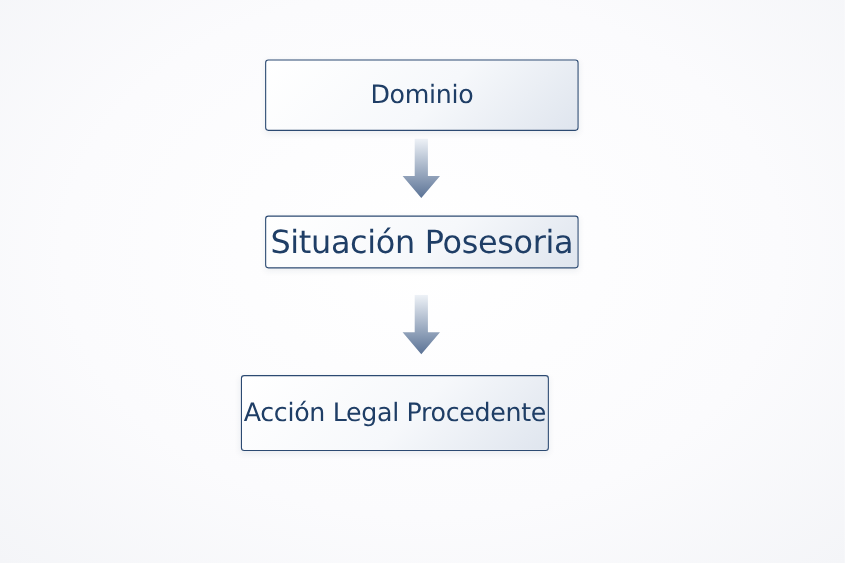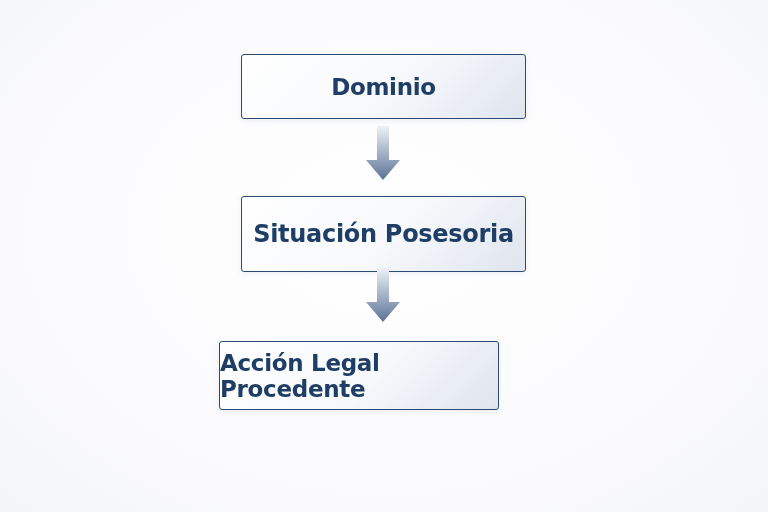--- a/index.html
+++ b/index.html
@@ -7,24 +7,24 @@
     width:768px; height:512px; position:relative; overflow:hidden;
     background: radial-gradient(ellipse at 50% 45%, #ffffff 0%, #fbfbfd 60%, #f4f5f8 100%);
     font-family: "DejaVu Sans", sans-serif;
   }
   .node {
     position:absolute; box-sizing:border-box;
     border:1.5px solid #2c4a72; border-radius:3px;
     background: linear-gradient(135deg, #ffffff 0%, #f6f8fb 55%, #dfe5ee 100%);
     box-shadow: 0 2px 6px rgba(40,60,90,0.08);
     display:flex; align-items:center; justify-content:center;
-    color:#1f3e66; font-weight:bold; letter-spacing:-0.3px;
+    color:#1f3e66; font-weight:normal; letter-spacing:-0.3px;
   }
   #n1 { left:241px; top:54px; width:285px; height:65px; font-size:23px; }
-  #n2 { left:241px; top:196px; width:285px; height:76px; font-size:24px; }
+  #n2 { left:241px; top:196px; width:285px; height:48px; font-size:29px; }
   #n3 { left:219px; top:341px; width:280px; height:69px; font-size:23px; }
   .arrow { position:absolute; width:36px; height:56px; }
   #a1 { left:365px; top:126px; }
   #a2 { left:365px; top:268px; }
 </style>
 </head>
 <body>
 
 <div class="node" id="n1">
   <span>Dominio</span>

